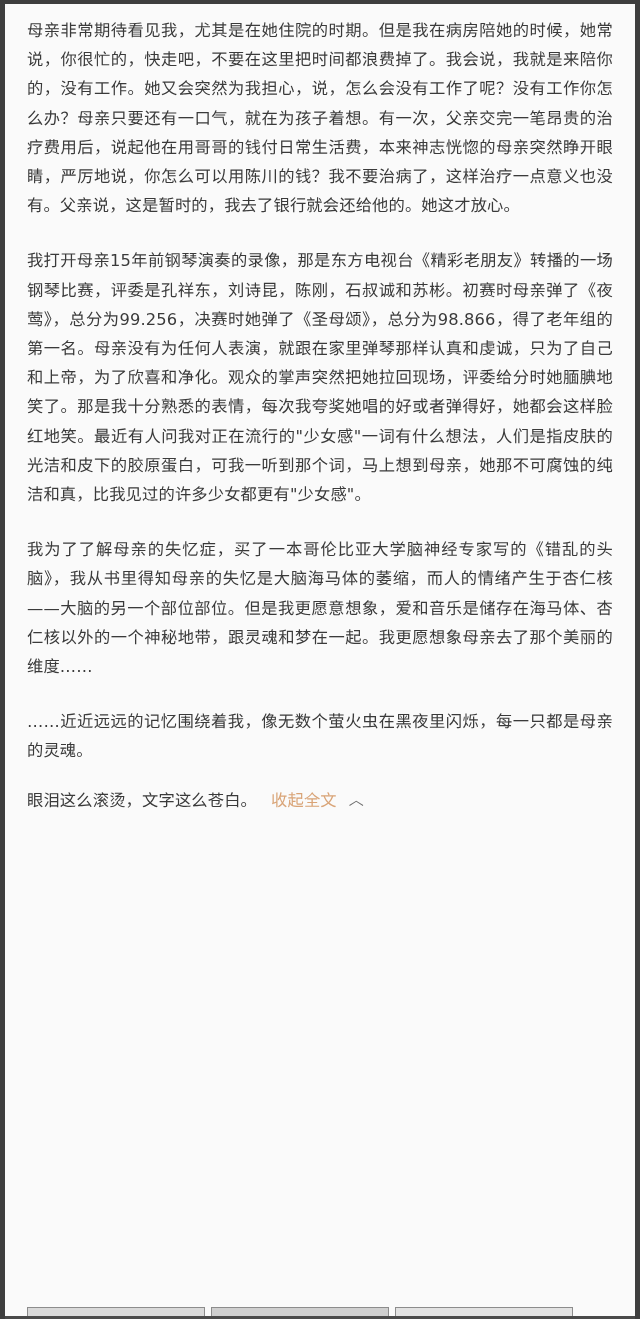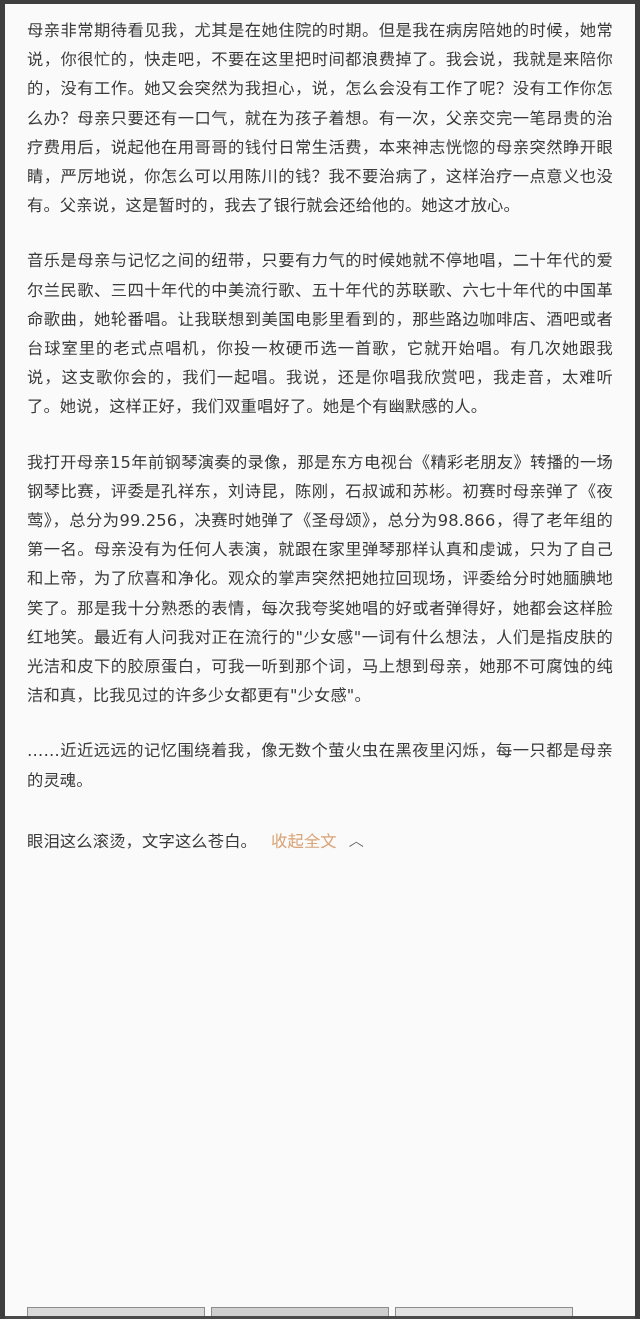--- a/index.html
+++ b/index.html
@@ -46,21 +46,21 @@
   }
 
   .para {
     margin: 0 0 26px 0;
     text-align: justify;
     text-justify: inter-ideograph;
     word-break: break-all;
   }
   .para:last-of-type { margin-bottom: 0; }
 
-  .para.tight { margin-bottom: 32px; }
+  .para.tight { margin-bottom: 20px; }
 
   
   .closing-line {
     display: block;
     margin-top: 2px;
     white-space: nowrap;
   }
 
   .collapse-link {
     color: #d9a477;
@@ -112,25 +112,25 @@
 <body>
 
 <div class="screen">
   <div class="page">
 
     <article class="post-body">
 
       <p class="para">母亲非常期待看见我，尤其是在她住院的时期。但是我在病房陪她的时候，她常说，你很忙的，快走吧，不要在这里把时间都浪费掉了。我会说，我就是来陪你的，没有工作。她又会突然为我担心，说，怎么会没有工作了呢？没有工作你怎么办？母亲只要还有一口气，就在为孩子着想。有一次，父亲交完一笔昂贵的治疗费用后，说起他在用哥哥的钱付日常生活费，本来神志恍惚的母亲突然睁开眼睛，严厉地说，你怎么可以用陈川的钱？我不要治病了，这样治疗一点意义也没有。父亲说，这是暂时的，我去了银行就会还给他的。她这才放心。</p>
 
 
-      <p class="para">音乐是母亲与记忆之间的纽带，只要有力气的时候她就不停地唱，二十年代的爱尔兰民歌、三四十年代的中美流行歌、五十年代的苏联歌、六七十年代的中国革命歌曲，她轮番唱。让我联想到美国电影里看到的，那些路边咖啡店、酒吧或者台球室里的老式点唱机，你投一枚硬币选一首歌，它就开始唱。有几次她跟我说，这支歌你会的，我们一起唱。我说，还是你唱我欣赏吧，我走音，太难听了。她说，这样正好，我们双重唱好了。她是个有幽默感的人。</p>
 
 
       <p class="para">我打开母亲15年前钢琴演奏的录像，那是东方电视台《精彩老朋友》转播的一场钢琴比赛，评委是孔祥东，刘诗昆，陈刚，石叔诚和苏彬。初赛时母亲弹了《夜莺》，总分为99.256，决赛时她弹了《圣母颂》，总分为98.866，得了老年组的第一名。母亲没有为任何人表演，就跟在家里弹琴那样认真和虔诚，只为了自己和上帝，为了欣喜和净化。观众的掌声突然把她拉回现场，评委给分时她腼腆地笑了。那是我十分熟悉的表情，每次我夸奖她唱的好或者弹得好，她都会这样脸红地笑。最近有人问我对正在流行的"少女感"一词有什么想法，人们是指皮肤的光洁和皮下的胶原蛋白，可我一听到那个词，马上想到母亲，她那不可腐蚀的纯洁和真，比我见过的许多少女都更有"少女感"。</p>
 
+      <p class="para">我为了了解母亲的失忆症，买了一本哥伦比亚大学脑神经专家写的《错乱的头脑》，我从书里得知母亲的失忆是大脑海马体的萎缩，而人的情绪产生于杏仁核——大脑的另一个部位部位。但是我更愿意想象，爱和音乐是储存在海马体、杏仁核以外的一个神秘地带，跟灵魂和梦在一起。我更愿想象母亲去了那个美丽的维度……</p>
 
       <p class="para tight">……近近远远的记忆围绕着我，像无数个萤火虫在黑夜里闪烁，每一只都是母亲的灵魂。</p>
 
       <p class="para closing-line"><span>眼泪这么滚烫，文字这么苍白。</span><span class="collapse-link">收起全文</span><span class="chevron-up">︿</span></p>
 
     </article>
 
   </div>
 
   <div class="thumb-strip">

